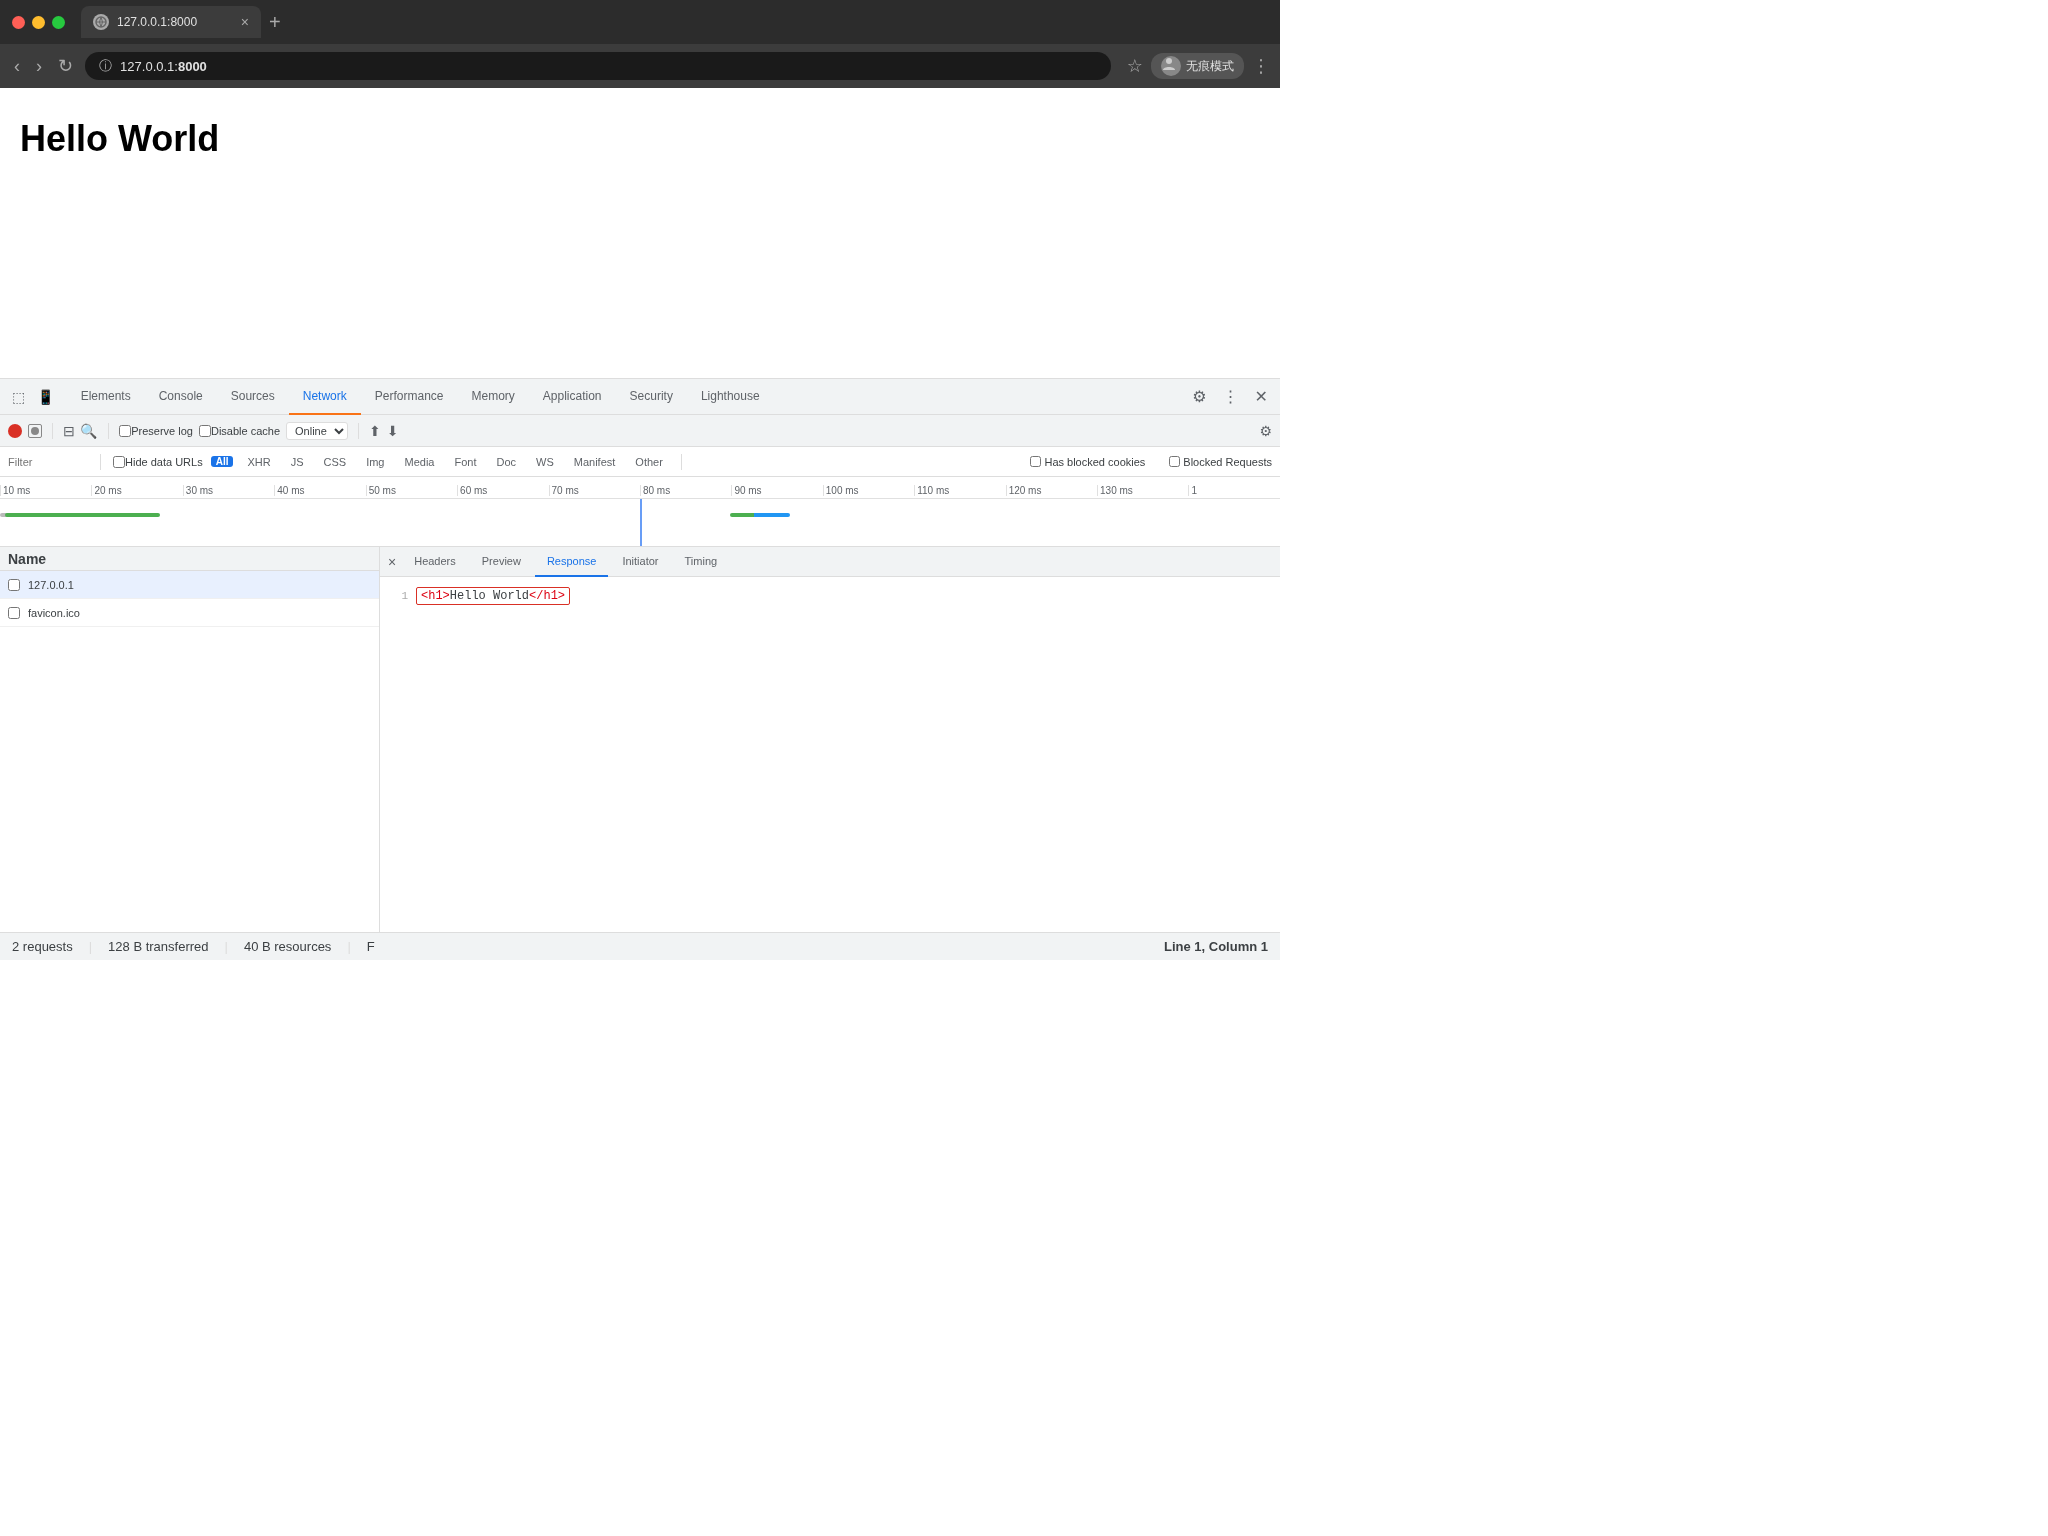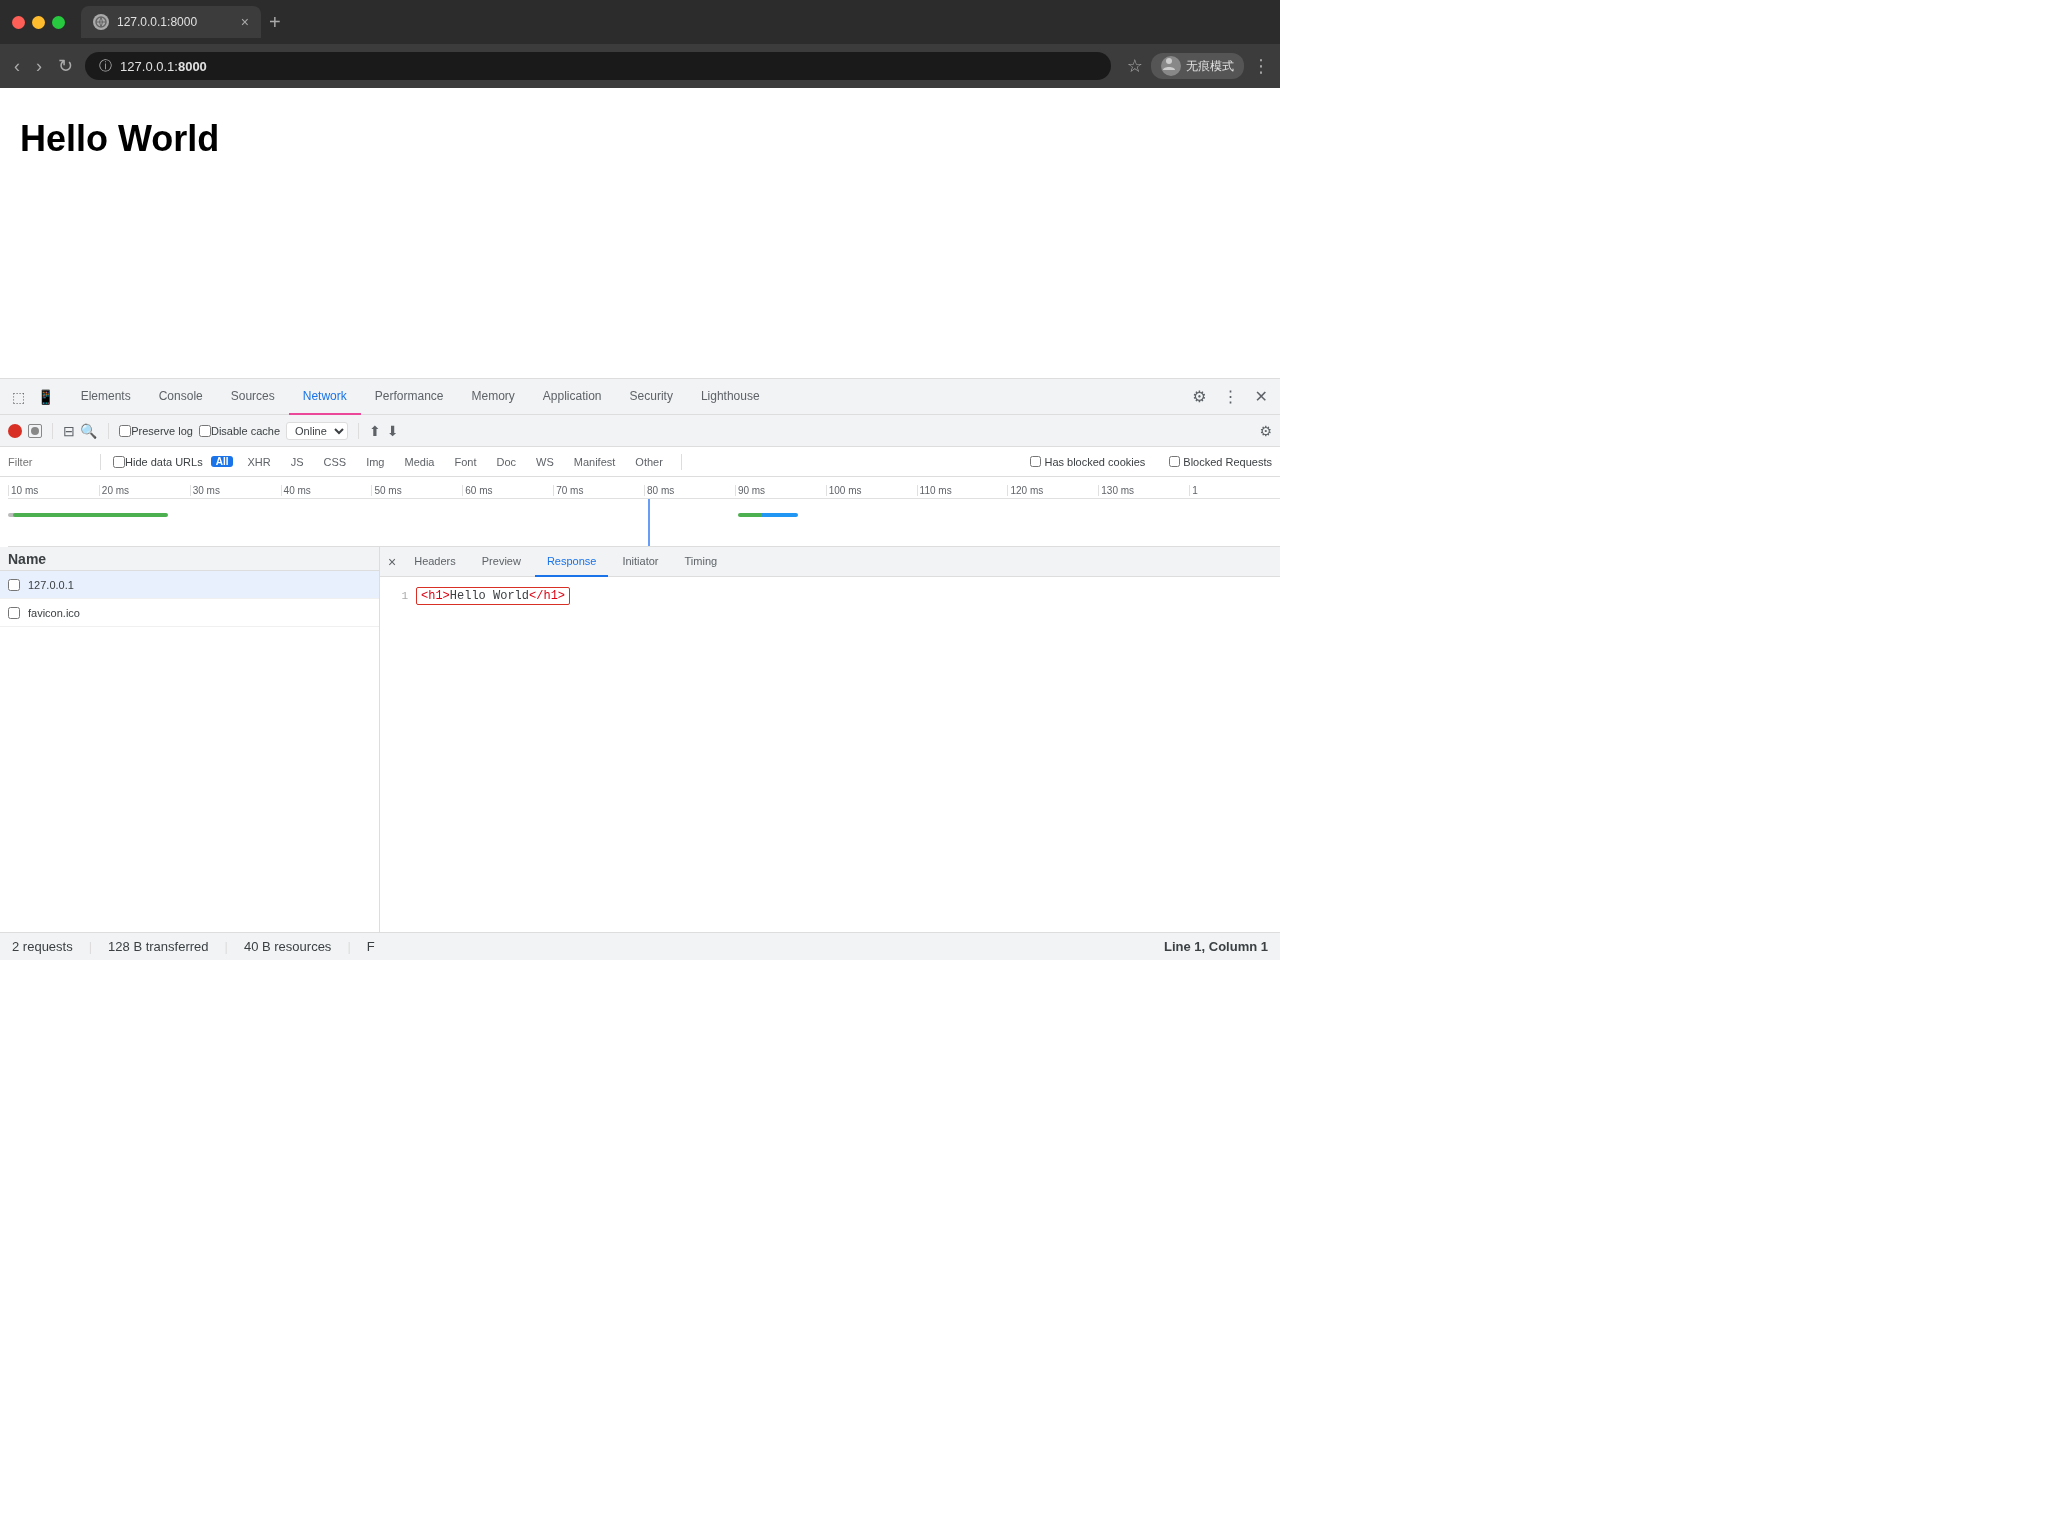--- a/index.html
+++ b/index.html
@@ -36,21 +36,21 @@
     
     .page-content { background: #fff; padding: 30px 20px; height: 290px; }
     .page-heading { font-size: 36px; font-weight: bold; color: #000; }
 
     
     .devtools { background: #fff; border-top: 1px solid #ddd; display: flex; flex-direction: column; height: 582px; }
 
     
     .devtools-toolbar { display: flex; align-items: center; background: #f1f3f4; border-bottom: 1px solid #ddd; height: 36px; padding: 0 8px; }
     .devtools-tab { padding: 0 14px; height: 36px; display: flex; align-items: center; font-size: 12px; color: #5f6368; cursor: pointer; border-bottom: 2px solid transparent; white-space: nowrap; }
-    .devtools-tab.active { color: #1a73e8; border-bottom: 2px solid #ec4899; }
+    .devtools-tab.active { color: #1a73e8; border-bottom: 2px solid #f97316; }
     .devtools-icons { margin-left: auto; display: flex; gap: 8px; align-items: center; }
     .devtools-icon-btn { background: none; border: none; color: #5f6368; font-size: 16px; cursor: pointer; padding: 4px; }
 
     
     .network-toolbar { display: flex; align-items: center; background: #f1f3f4; border-bottom: 1px solid #ddd; height: 32px; padding: 0 8px; gap: 6px; }
     .record-btn { width: 14px; height: 14px; background: #d93025; border-radius: 50%; border: none; cursor: pointer; }
     .filter-icon { color: #5f6368; font-size: 14px; cursor: pointer; }
     .search-icon { color: #5f6368; font-size: 14px; cursor: pointer; }
     .checkbox-label { display: flex; gap: 0; font-size: 11px; color: #3c4043; cursor: pointer; white-space: nowrap; }
     .checkbox-label input { width: 12px; height: 12px; }
@@ -62,21 +62,21 @@
 
     
     .filter-bar { display: flex; align-items: center; background: #fff; border-bottom: 1px solid #ddd; height: 30px; padding: 12px 8px; gap: 8px; font-size: 11px; }
     .filter-input { border: none; outline: none; font-size: 11px; color: #3c4043; flex: none; width: 80px; }
     .filter-badge { background: #1a73e8; color: #fff; border-radius: 3px; padding: 0 5px; font-size: 10px; font-weight: bold; }
     .filter-type { padding: 0 6px; cursor: pointer; color: #5f6368; white-space: nowrap; }
     .filter-checkbox { display: flex; align-items: center; gap: 3px; margin-left: auto; white-space: nowrap; color: #3c4043; }
     .filter-checkbox input { width: 11px; height: 11px; }
 
     
-    .timeline { background: #fff; border-bottom: 1px solid #ddd; height: 70px; overflow: hidden; position: relative; margin-left: 8px; }
+    .timeline { background: #fff; border-bottom: 1px solid #ddd; height: 70px; overflow: hidden; position: relative; }
     .timeline-ruler { display: flex; border-bottom: 1px solid #e0e0e0; height: 22px; align-items: flex-end; padding-bottom: 2px; }
     .timeline-ruler-mark { flex: 1; text-align: left; font-size: 10px; color: #5f6368; padding-left: 2px; border-left: 1px solid #e0e0e0; }
     .timeline-track { position: relative; height: 48px; }
 
     
     .request-pane { display: flex; flex: 1; overflow: hidden; }
     .request-list { width: 380px; border-right: 1px solid #ddd; overflow-y: auto; flex-shrink: 0; }
     .request-list-header { display: flex; align-items: center; background: #f1f3f4; border-bottom: 1px solid #ddd; height: 24px; padding: 0 8px; font-size: 14px; color: #3c4043; font-weight: 600; }
     .request-item { display: flex; align-items: center; padding: 4px 8px; height: 28px; cursor: pointer; border-bottom: 1px solid #f0f0f0; font-size: 11px; gap: 8px; }
     .request-item.selected { background: #e8f0fe; }

